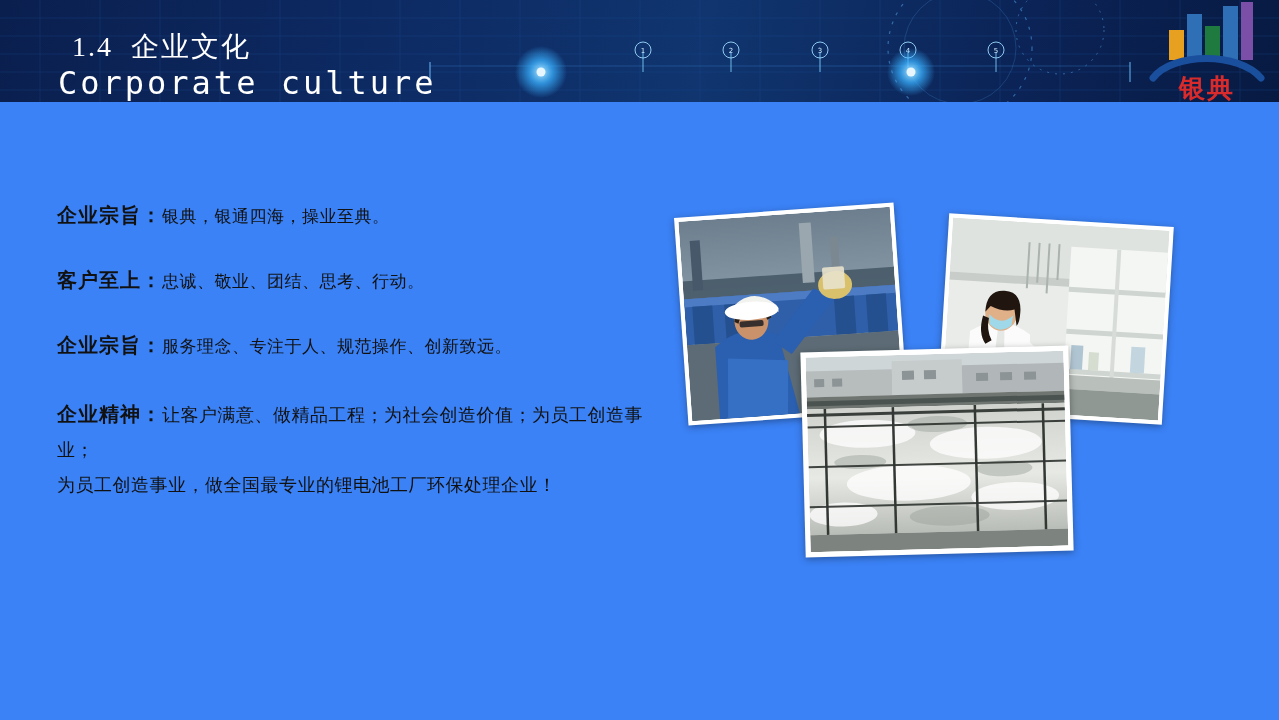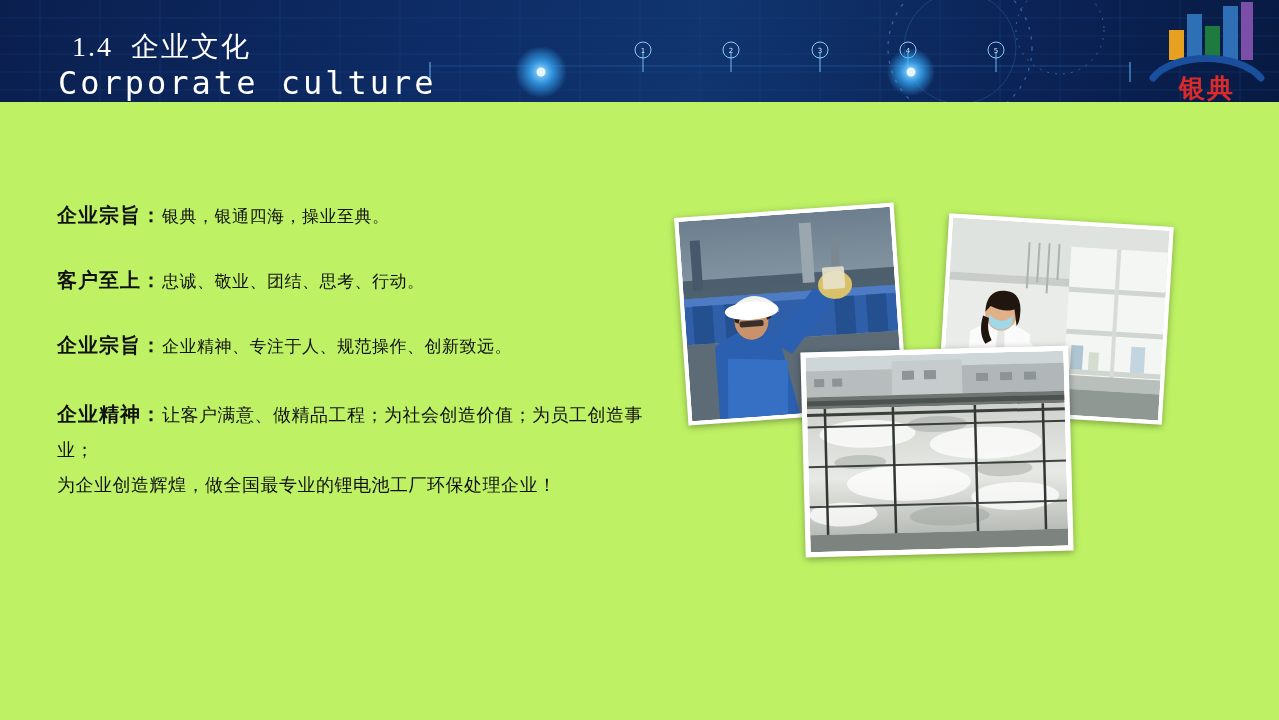--- a/index.html
+++ b/index.html
@@ -60,21 +60,21 @@
     height: 102px;
   }
 
   
   .content {
     position: absolute;
     left: 0;
     top: 102px;
     width: 1279px;
     height: 618px;
-    background: #bef264;
+    background: #3b82f6;
   }
 
   .text-col {
     position: absolute;
     left: 57px;
     top: 100px;
     width: 620px;
   }
   .line {
     margin-bottom: 38px;
@@ -227,27 +227,27 @@
 
     <div class="line">
       <span class="lbl">企业宗旨：</span><span class="val">银典，银通四海，操业至典。</span>
     </div>
 
     <div class="line">
       <span class="lbl">客户至上：</span><span class="val">忠诚、敬业、团结、思考、行动。</span>
     </div>
 
     <div class="line">
-      <span class="lbl">企业宗旨：</span><span class="val">企业精神、专注于人、规范操作、创新致远。</span>
+      <span class="lbl">企业宗旨：</span><span class="val">服务理念、专注于人、规范操作、创新致远。</span>
     </div>
 
 
     <div class="line goal">
       <span class="lbl">企业精神：</span><span class="val">让客户满意、做精品工程；为社会创造价值；为员工创造事业；</span><br>
-      <span class="val">为企业创造辉煌，做全国最专业的锂电池工厂环保处理企业！</span>
+      <span class="val">为员工创造事业，做全国最专业的锂电池工厂环保处理企业！</span>
     </div>
 
   </div>
 
   <div class="collage">
 
     <div class="photo" id="photo-worker">
       <div class="inner">
         <svg viewBox="0 0 212 200" preserveAspectRatio="none" width="100%" height="100%">
           <defs>

